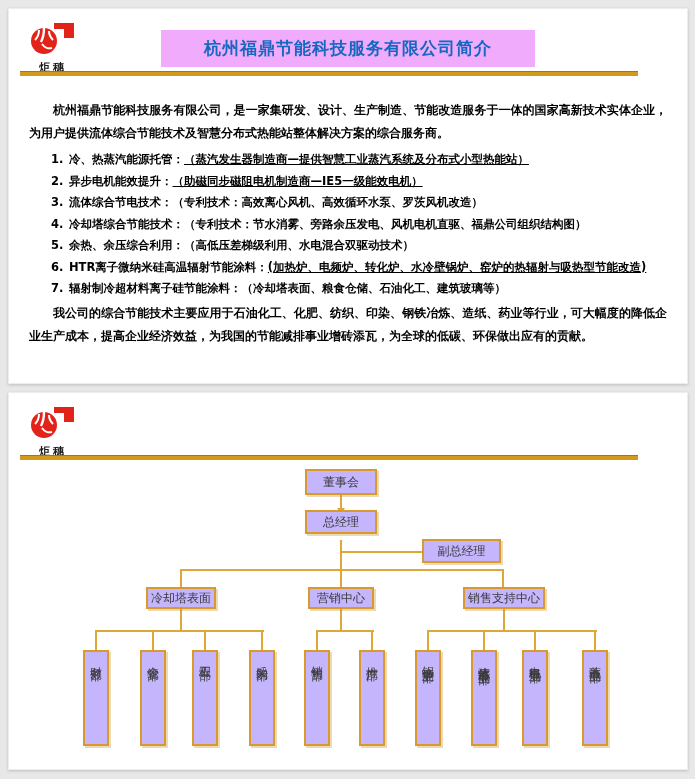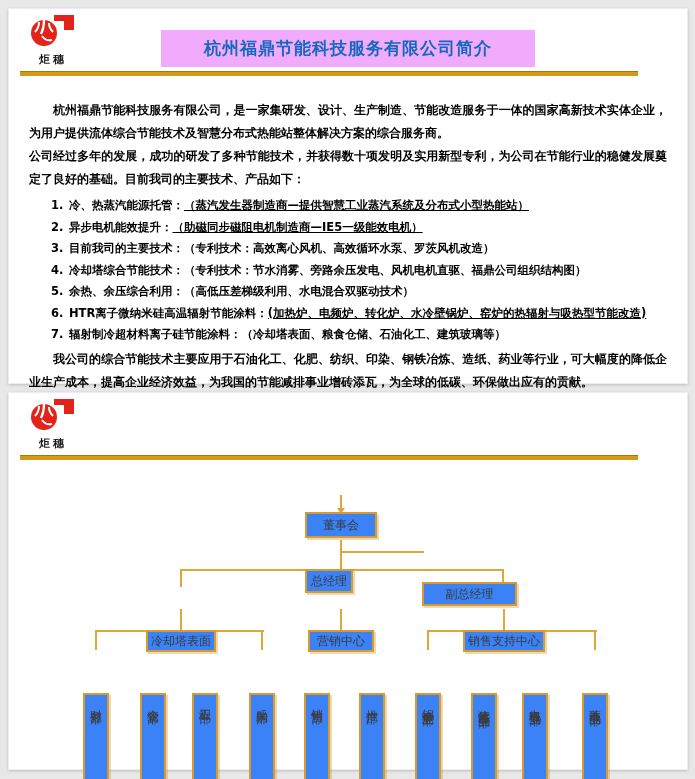--- a/index.html
+++ b/index.html
@@ -11,21 +11,21 @@
   }
   .card {
     position:absolute; left:8px; width:680px; background:#ffffff;
     border:1px solid #ededed; box-sizing:border-box;
     box-shadow:0 1px 3px rgba(0,0,0,0.18);
   }
   .card1 { top:8px; height:376px; }
   .card2 { top:392px; height:378px; }
 
   
-  .logo { position:absolute; left:14px; top:4px; width:60px; text-align:center; }
+  .logo { position:absolute; left:14px; top:12px; width:60px; text-align:center; }
   .logo-text { font-size:11px; font-weight:bold; color:#1a1a1a; letter-spacing:3px; margin-top:1px; }
 
   
   .hd { text-align:center; }
   .card1 .hd { padding-top:21px; }
   .doc-title {
     display:inline-block; font-size:17px; font-weight:bold; color:#1667C0;
     letter-spacing:1px; margin:0;
   }
   .gray-bg { background:#f0abfc; padding:7px 43px; }
@@ -43,29 +43,28 @@
   ol.tech { list-style:none; margin:4px 0 2px 0; padding:0 0 0 22px; }
   ol.tech li { line-height:21.5px; white-space:nowrap; font-size:11.5px; }
   ol.tech .num { display:inline-block; width:18px; }
   .u { text-decoration:underline; }
 
   
   .chart { position:absolute; left:0; top:0; width:680px; height:378px; }
   .hl,.vl { position:absolute; background:#dfa639; }
   .hl { height:2px; } .vl { width:2px; }
   .obox,.vbox {
-    position:absolute; box-sizing:border-box; background:#3b82f6;
+    position:absolute; box-sizing:border-box; background:#c4b5fd;
     border:2px solid #d9992c; color:#3b3b3b;
     box-shadow:2px 2px 0 rgba(201,146,46,0.35);
-    margin-top:43px;
   }
   .obox { text-align:center; font-size:12px; }
   .b-board { left:296px; top:76px;  width:72px; height:26px; line-height:22px; }
-  .b-gm    { left:296px; top:133px; width:48px; height:24px; line-height:20px; }
-  .b-dep   { left:413px; top:146px; width:95px; height:24px; line-height:20px; }
+  .b-gm    { left:296px; top:117px; width:72px; height:24px; line-height:20px; }
+  .b-dep   { left:413px; top:146px; width:79px; height:24px; line-height:20px; }
   .b-c1 { left:137px; top:194px; width:70px; height:22px; line-height:18px; }
   .b-c2 { left:299px; top:194px; width:66px; height:22px; line-height:18px; }
   .b-c3 { left:454px; top:194px; width:82px; height:22px; line-height:18px; }
   .vbox {
     width:26px; height:96px; top:257px;
     writing-mode:vertical-rl; text-orientation:upright;
     font-size:12px; line-height:22px; padding-top:5px; letter-spacing:1px;
   }
   .arrow {
     position:absolute; width:0; height:0;
@@ -89,25 +88,24 @@
     </svg>
     <div class="logo-text">炬穗</div>
   </div>
   <div class="hd">
     <h1 class="doc-title gray-bg">杭州福鼎节能科技服务有限公司简介</h1>
   </div>
   <div class="gold-rule"></div>
 
   <div class="body">
     <p class="indent">杭州福鼎节能科技服务有限公司，是一家集研发、设计、生产制造、节能改造服务于一体的国家高新技术实体企业，为用户提供流体综合节能技术及智慧分布式热能站整体解决方案的综合服务商。</p>
-    <p>公司经过多年的发展，成功的研发了多种节能技术，并获得数十项发明及实用新型专利，为公司在节能行业的稳健发展奠定了良好的基础。目前我司的主要技术、产品如下：</p>
     <ol class="tech">
       <li><span class="num">1.</span><span>冷、热蒸汽能源托管：</span><span class="u">（蒸汽发生器制造商—提供智慧工业蒸汽系统及分布式小型热能站）</span></li>
       <li><span class="num">2.</span><span>异步电机能效提升：</span><span class="u">（助磁同步磁阻电机制造商—IE5一级能效电机）</span></li>
-      <li><span class="num">3.</span><span>目前我司的主要技术：</span><span>（专利技术：高效离心风机、高效循环水泵、罗茨风机改造）</span></li>
+      <li><span class="num">3.</span><span>流体综合节电技术：</span><span>（专利技术：高效离心风机、高效循环水泵、罗茨风机改造）</span></li>
       <li><span class="num">4.</span><span>冷却塔综合节能技术：</span><span>（专利技术：节水消雾、旁路余压发电、风机电机直驱、福鼎公司组织结构图）</span></li>
       <li><span class="num">5.</span><span>余热、余压综合利用：</span><span>（高低压差梯级利用、水电混合双驱动技术）</span></li>
       <li><span class="num">6.</span><span>HTR离子微纳米硅高温辐射节能涂料：</span><span class="u">(加热炉、电频炉、转化炉、水冷壁锅炉、窑炉的热辐射与吸热型节能改造)</span></li>
       <li><span class="num">7.</span><span>辐射制冷超材料离子硅节能涂料：</span><span>（冷却塔表面、粮食仓储、石油化工、建筑玻璃等）</span></li>
     </ol>
     <p class="indent">我公司的综合节能技术主要应用于石油化工、化肥、纺织、印染、钢铁冶炼、造纸、药业等行业，可大幅度的降低企业生产成本，提高企业经济效益，为我国的节能减排事业增砖添瓦，为全球的低碳、环保做出应有的贡献。</p>
   </div>
 </section>
 
 <section class="card card2">

